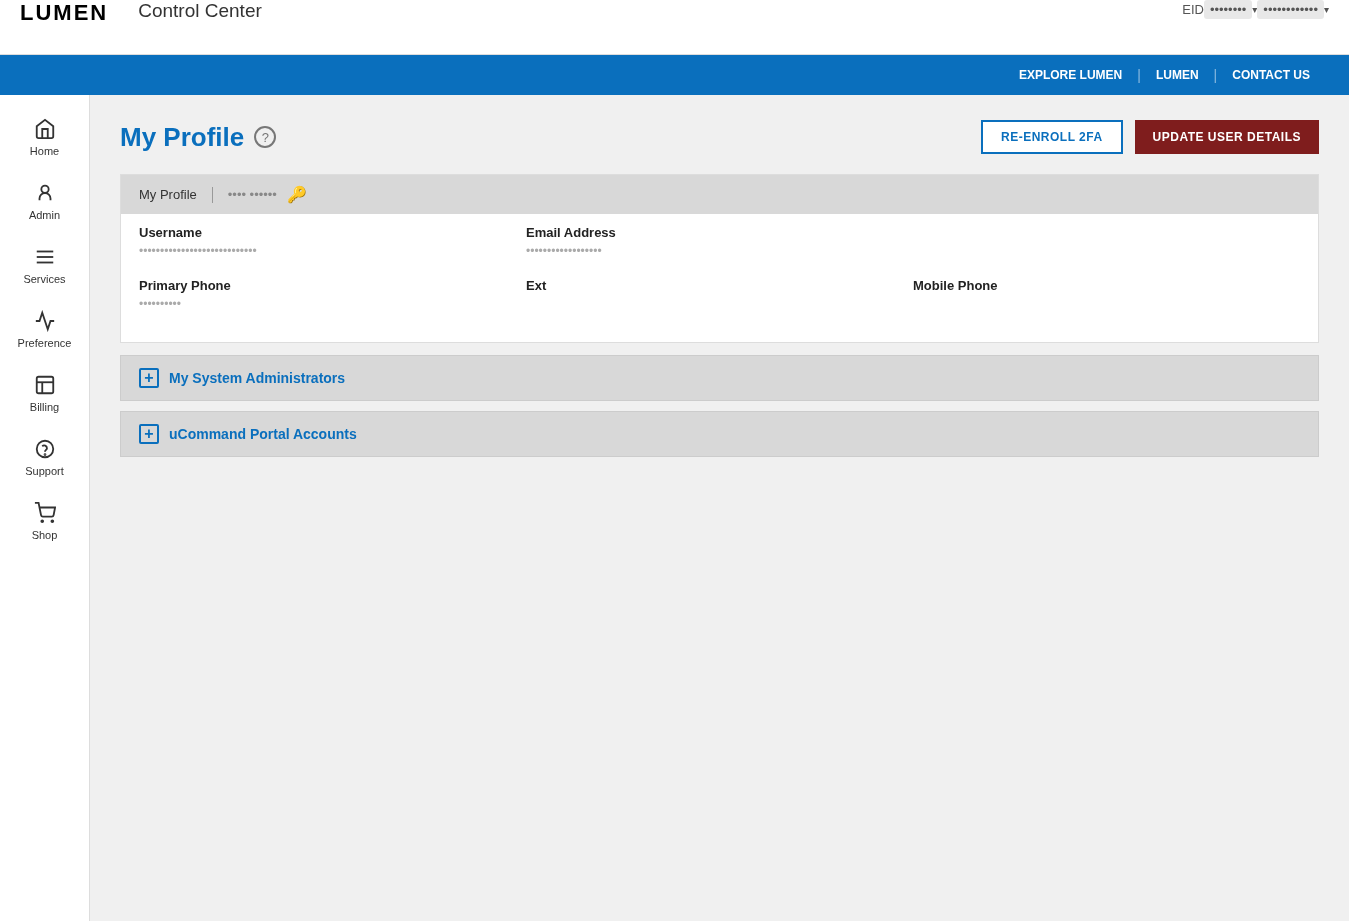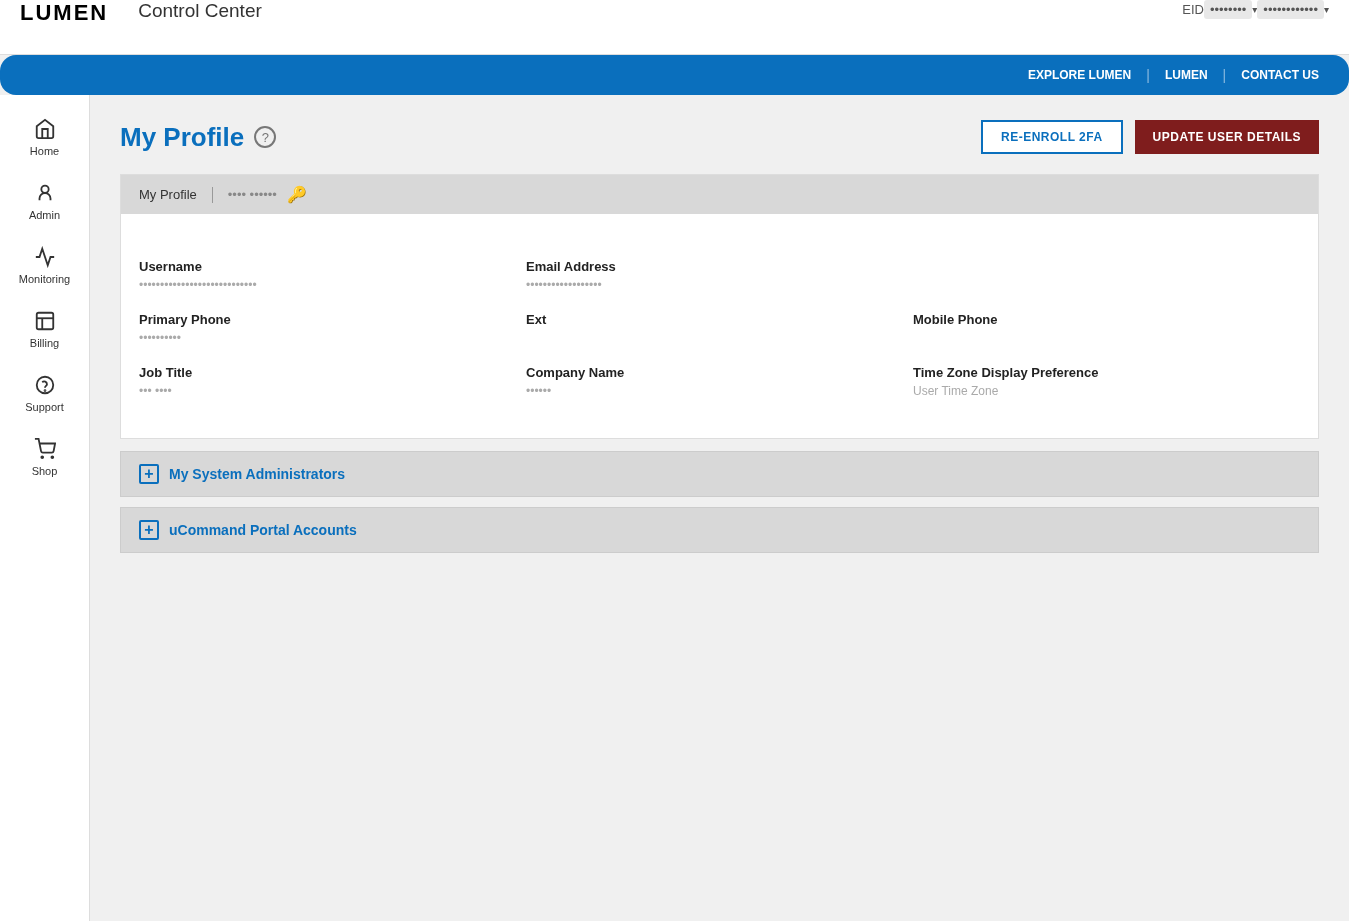--- a/index.html
+++ b/index.html
@@ -54,23 +54,22 @@
       border-radius: 3px;
     }
 
     
     .blue-nav {
       background: #0a6fbd;
       height: 40px;
       display: flex;
       align-items: center;
       justify-content: flex-end;
-      padding: 0 15px;
+      padding: 0 24px;
       gap: 0;
-      border-radius: 16px;
     }
     .blue-nav a {
       color: #ffffff;
       text-decoration: none;
       font-size: 12px;
       font-weight: bold;
       padding: 0 15px;
       cursor: pointer;
     }
     .blue-nav .divider {
@@ -202,22 +201,21 @@
     }
     .profile-card-header .user-display {
       color: #888;
       font-size: 13px;
     }
     .key-icon {
       font-size: 16px;
       color: #0a6fbd;
     }
     .profile-card-body {
-      padding: 20px 18px;
-      margin-top: 25px;
+      padding: 11px 18px;
     }
     .profile-row {
       display: flex;
       gap: 0;
       margin-bottom: 20px;
     }
     .profile-field {
       flex: 1;
       min-width: 0;
     }
@@ -301,28 +299,41 @@
     <div class="sidebar-item">
       <div class="icon-svg">
         <svg width="22" height="22" viewBox="0 0 24 24" fill="none" stroke="#333" stroke-width="2">
           <circle cx="12" cy="8" r="4"></circle>
           <path d="M6 20v-2a6 6 0 0112 0v2"></path>
         </svg>
       </div>
       <span class="item-label">Admin</span>
     </div>
 
+    <div class="sidebar-item">
+      <div class="icon-svg">
+        <svg width="22" height="22" viewBox="0 0 24 24" fill="none" stroke="#333" stroke-width="2">
+          <line x1="3" y1="6" x2="21" y2="6"></line>
+          <line x1="3" y1="12" x2="21" y2="12"></line>
+          <line x1="3" y1="18" x2="21" y2="18"></line>
+          <line x1="8" y1="6" x2="8" y2="6" stroke-width="3"></line>
+          <line x1="8" y1="12" x2="8" y2="12" stroke-width="3"></line>
+          <line x1="8" y1="18" x2="8" y2="18" stroke-width="3"></line>
+        </svg>
+      </div>
+      <span class="item-label">Services</span>
+    </div>
 
     <div class="sidebar-item">
       <div class="icon-svg">
         <svg width="22" height="22" viewBox="0 0 24 24" fill="none" stroke="#333" stroke-width="2">
           <polyline points="22 12 18 12 15 21 9 3 6 12 2 12"></polyline>
         </svg>
       </div>
-      <span class="item-label">Monitoring</span>
+      <span class="item-label">Preference</span>
     </div>
 
     <div class="sidebar-item">
       <div class="icon-svg">
         <svg width="22" height="22" viewBox="0 0 24 24" fill="none" stroke="#333" stroke-width="2">
           <rect x="3" y="3" width="18" height="18" rx="2"></rect>
           <line x1="3" y1="9" x2="21" y2="9"></line>
           <line x1="9" y1="21" x2="9" y2="9"></line>
         </svg>
       </div>
@@ -395,34 +406,20 @@
           <div class="profile-field">
             <div class="field-label">Ext</div>
             <div class="field-value"></div>
           </div>
           <div class="profile-field">
             <div class="field-label">Mobile Phone</div>
             <div class="field-value"></div>
           </div>
         </div>
 
-        <div class="profile-row">
-          <div class="profile-field">
-            <div class="field-label">Job Title</div>
-            <div class="field-value">••• ••••</div>
-          </div>
-          <div class="profile-field">
-            <div class="field-label">Company Name</div>
-            <div class="field-value">••••••</div>
-          </div>
-          <div class="profile-field">
-            <div class="field-label">Time Zone Display Preference</div>
-            <div class="field-value">User Time Zone</div>
-          </div>
-        </div>
 
       </div>
     </div>
 
     <div class="expand-section">
       <div class="plus-icon">+</div>
       <span class="section-title">My System Administrators</span>
     </div>
 
     <div class="expand-section">

